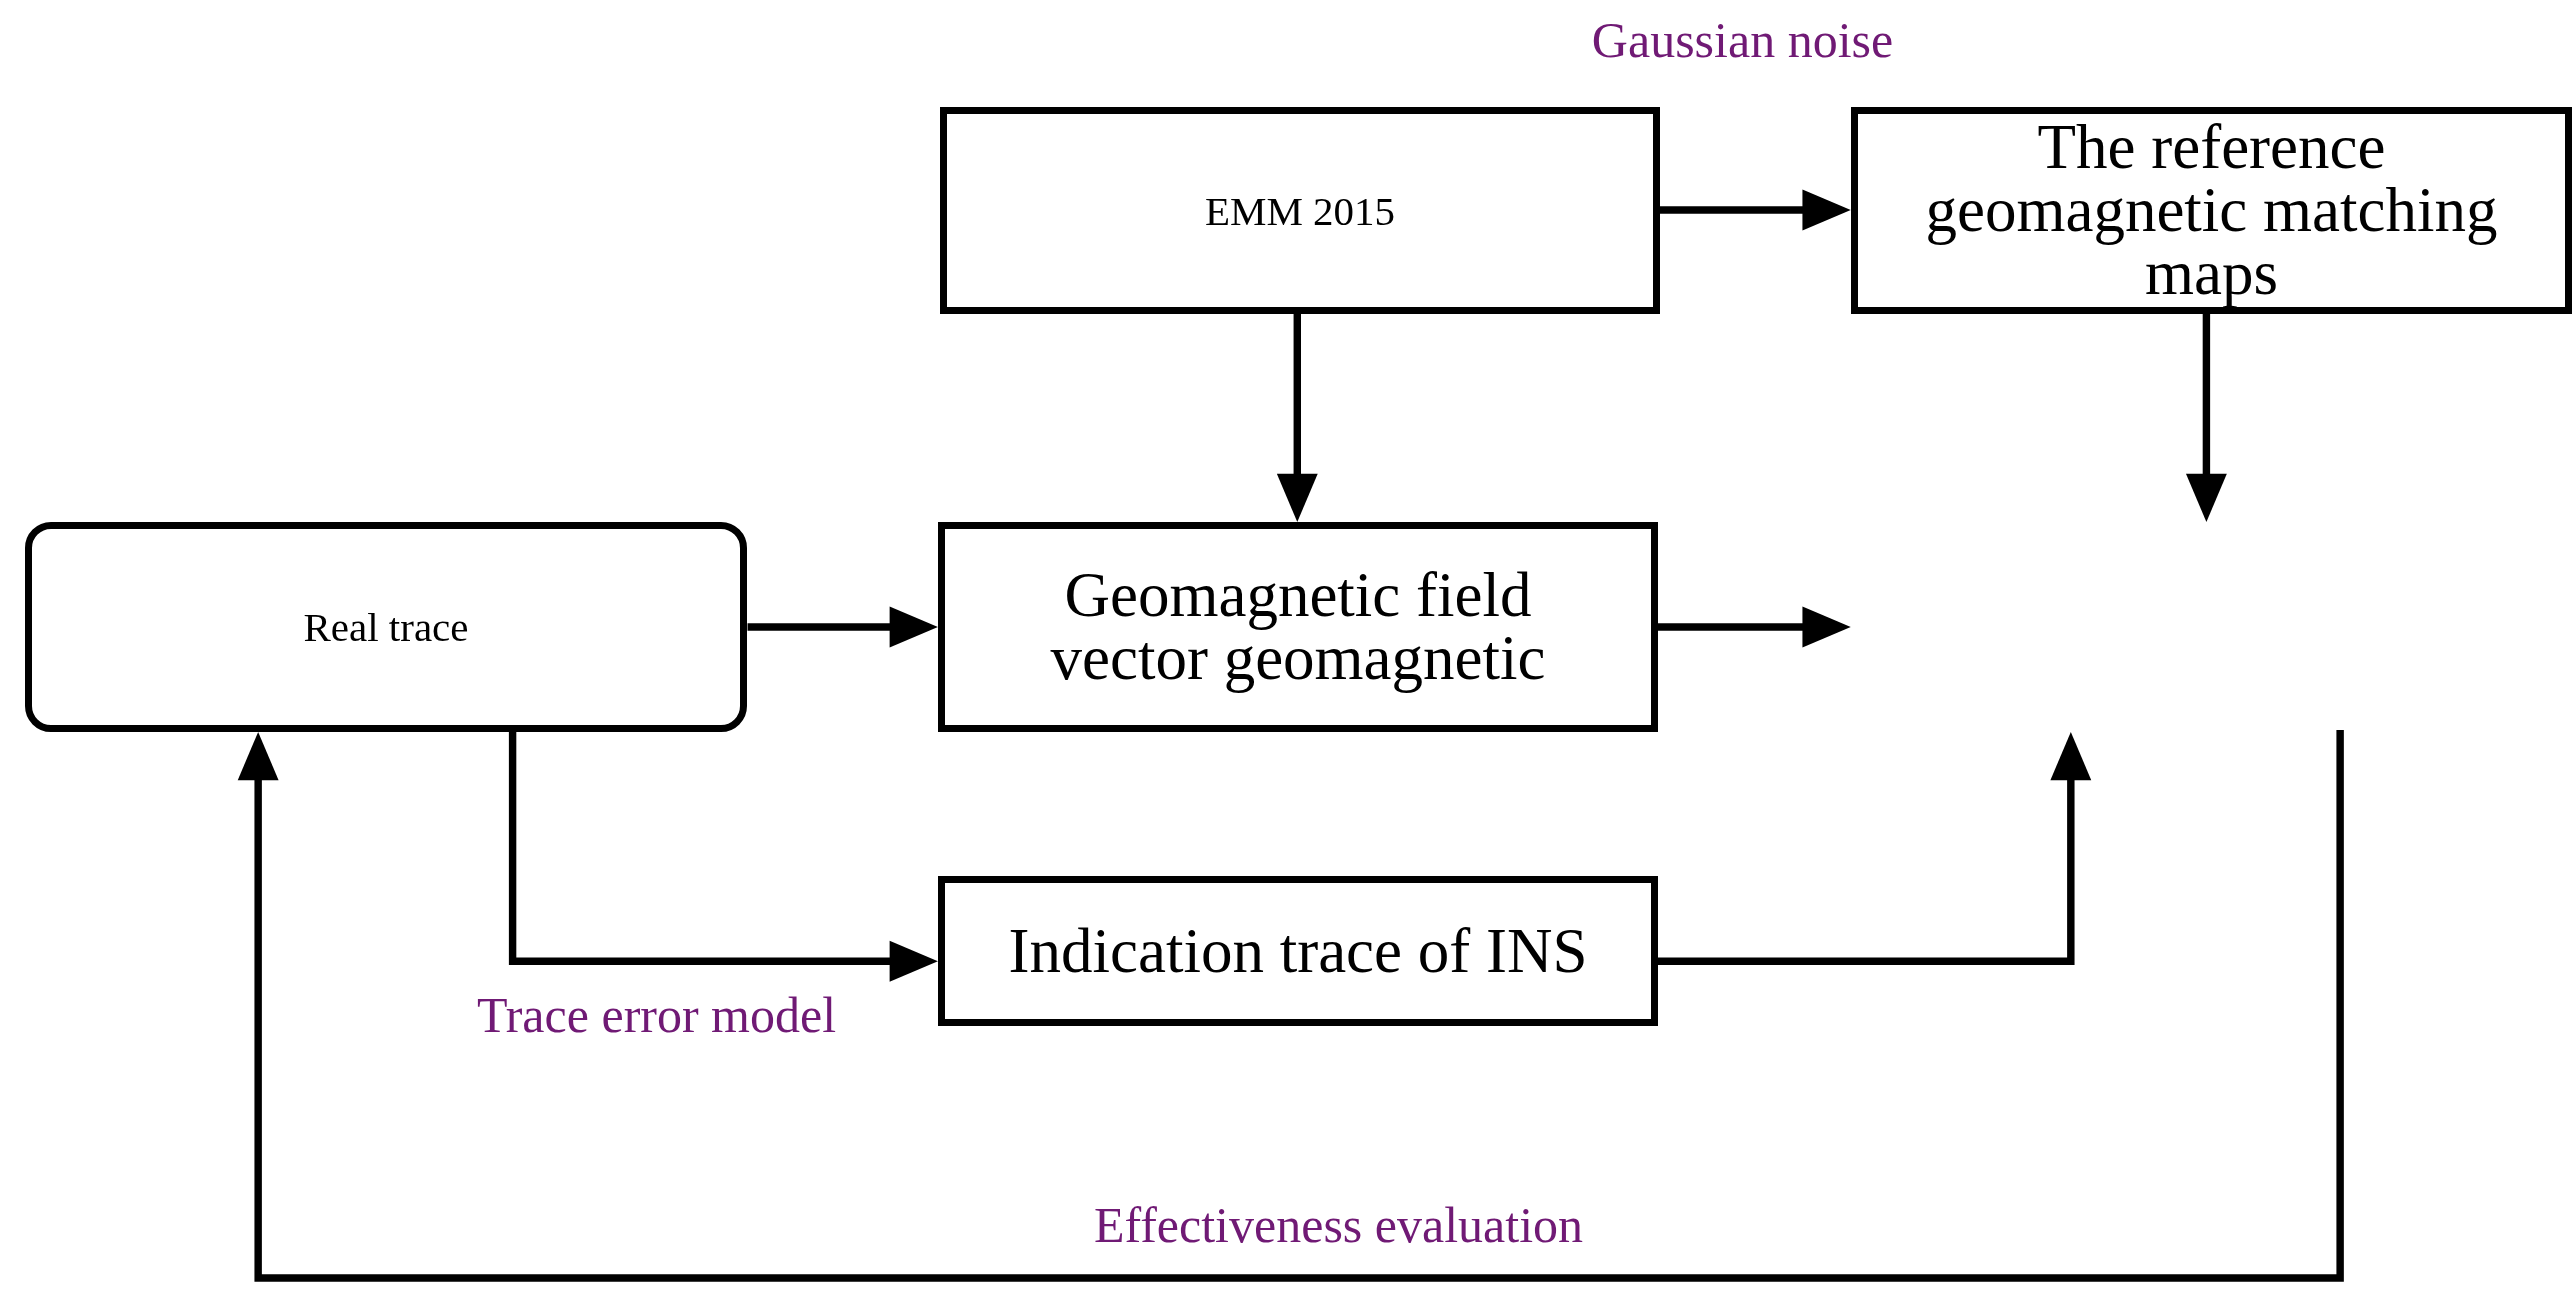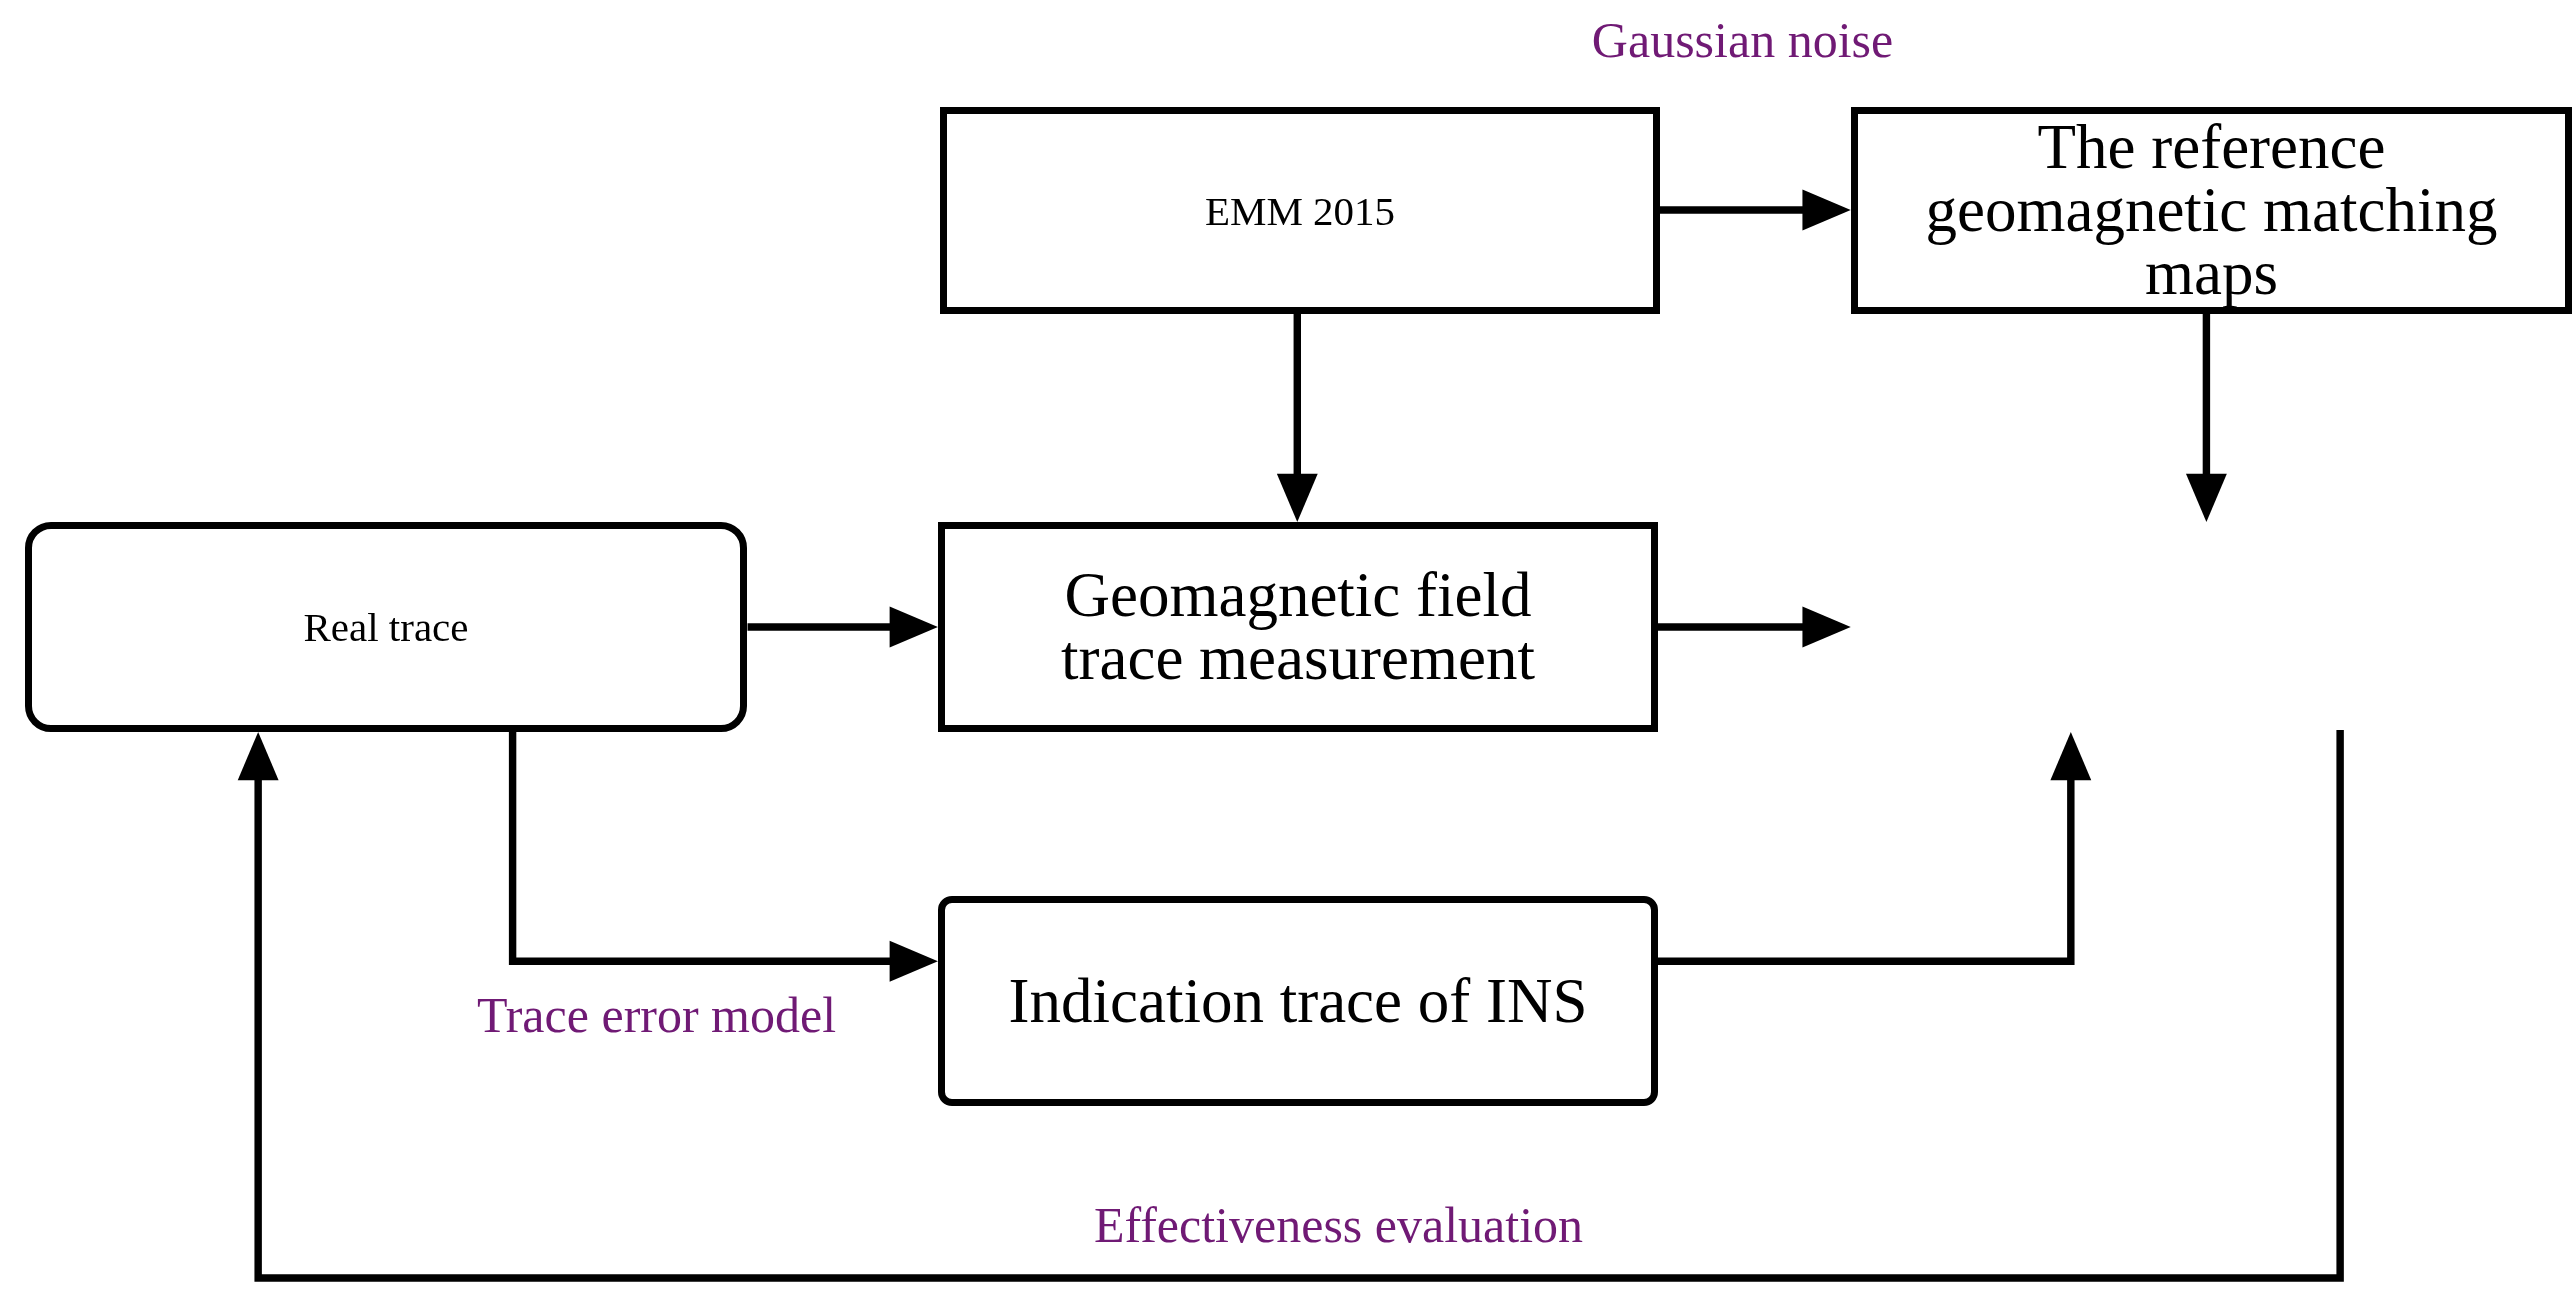--- a/index.html
+++ b/index.html
@@ -40,21 +40,21 @@
   }
   .node .node-label.small {
     font-size: 41px;
     line-height: 50px;
   }
   .node-emm        { left: 940px; top: 107px;  width: 720px; height: 207px; }
   .node-refmaps    { left: 1851px; top: 107px;  width: 721px; height: 207px; }
   .node-realtrace  { left: 25px;   top: 522px;  width: 722px; height: 210px; border-radius: 26px; }
   .node-fieldmeas  { left: 938px; top: 522px;  width: 720px; height: 210px; }
   .node-algorithm  { left: 1851px; top: 522px;  width: 721px; height: 210px; }
-  .node-instrace   { left: 938px; top: 896px;  width: 720px; height: 210px; border-radius: 14px; }
+  .node-instrace   { left: 938px; top: 876px;  width: 720px; height: 150px; }
 
   .node-refmaps .node-label   { max-width: 631px; }
   .node-fieldmeas .node-label { max-width: 594px; }
   .node-algorithm .node-label { max-width: 520px; }
 
   .edge-label {
     position: absolute;
     font-size: 50px;
     line-height: 58px;
     text-align: center;
@@ -131,21 +131,21 @@
 
   <div class="node node-refmaps">
     <span class="node-label">The reference geomagnetic matching maps</span>
   </div>
 
   <div class="node node-realtrace">
     <span class="node-label small">Real trace</span>
   </div>
 
   <div class="node node-fieldmeas">
-    <span class="node-label">Geomagnetic field trace measurement</span>
+    <span class="node-label">Geomagnetic field vector geomagnetic</span>
   </div>
 
 
   <div class="node node-instrace">
     <span class="node-label">Indication trace of INS</span>
   </div>
 
   <div class="edge-label label-gaussian">Gaussian noise</div>
 
 

